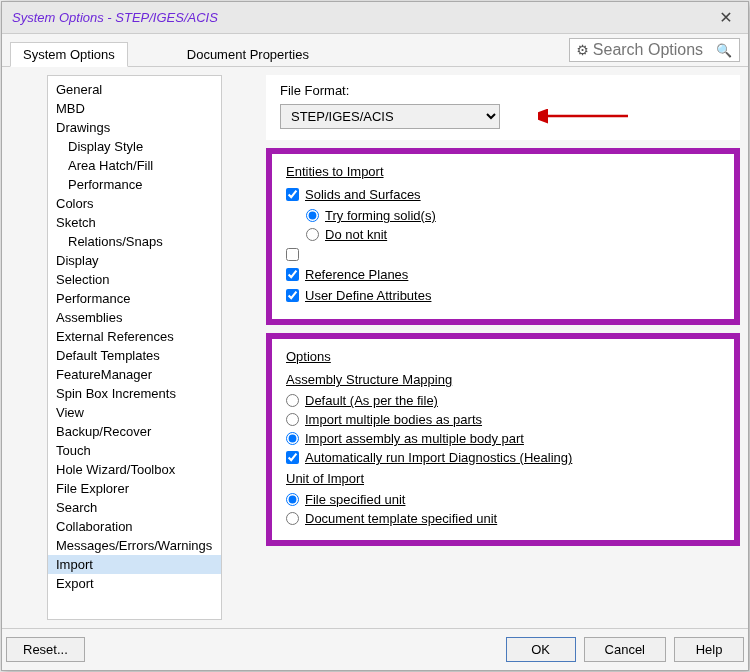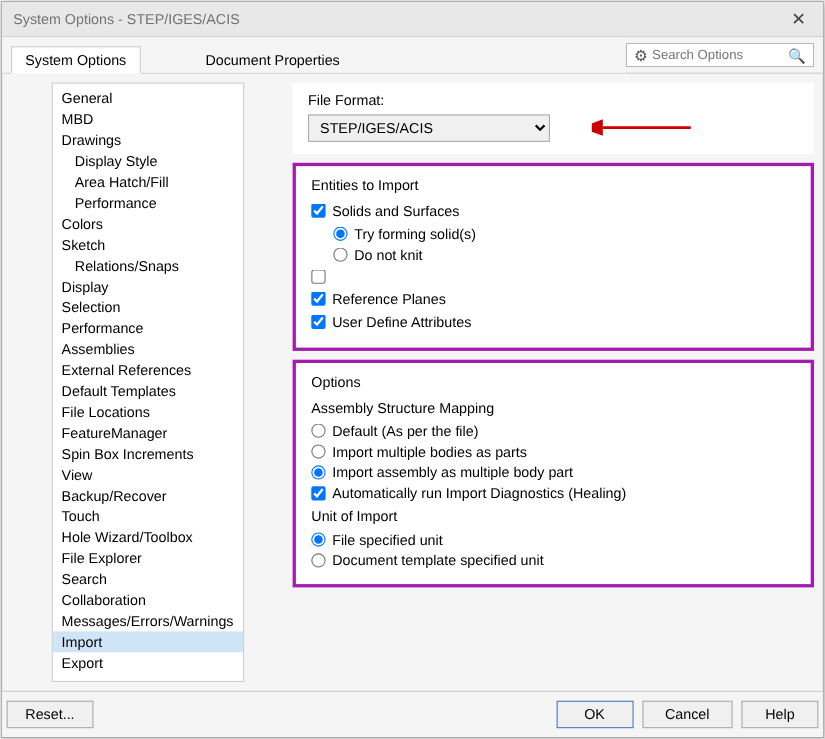--- a/index.html
+++ b/index.html
@@ -28,21 +28,22 @@
       border-bottom: 1px solid #ccc;
       padding: 6px 10px;
       display: flex;
       align-items: center;
       justify-content: space-between;
       height: 32px;
     }
     .title-bar-text {
       font-size: 13px;
       font-weight: normal;
-      color: #737373;
+      color: #6d28d9;
+      font-style: italic;
     }
     .title-bar-close {
       background: none;
       border: none;
       font-size: 16px;
       cursor: pointer;
       color: #444;
       width: 24px;
       height: 24px;
       display: flex;
@@ -111,23 +112,24 @@
     .sidebar-item.indent1 { padding-left: 20px; }
     .main-panel {
       flex: 1;
       display: flex;
       flex-direction: column;
       gap: 8px;
       overflow-y: auto;
       padding-left: 36px;
     }
     .section-box {
-      border: 3px solid #a21caf;
+      border: 6px solid #a21caf;
       background: #fff;
       padding: 10px 14px;
+      text-decoration: underline;
     }
     .section-title {
       font-size: 13px;
       font-weight: normal;
       color: #000;
       margin-bottom: 8px;
     }
     .file-format-label {
       font-size: 13px;
       margin-bottom: 4px;
@@ -211,21 +213,21 @@
     <button class="title-bar-close">✕</button>
   </div>
 
   <div style="display:flex; align-items:center; justify-content:space-between; background:#f5f5f5; border-bottom:1px solid #ccc; padding-right:8px;">
     <div class="tabs-bar" style="border-bottom:none; flex:1;">
       <button class="tab active">System Options</button>
       <button class="tab">Document Properties</button>
     </div>
     <div class="search-area">
       <span style="font-size:14px; color:#555;">⚙</span>
-      <input type="text" style="border: none; outline: none; font-size: 12px; width: 120px; background: transparent;" placeholder="Search Options">
+      <input type="text" style="border: none; outline: none; font-size: 16px; width: 120px; background: transparent;" placeholder="Search Options">
       <span style="font-size:13px; color:#555;">🔍</span>
     </div>
   </div>
 
   <div class="content-area">
 
     <div class="sidebar">
       <div class="sidebar-item">General</div>
       <div class="sidebar-item">MBD</div>
       <div class="sidebar-item">Drawings</div>
@@ -234,21 +236,20 @@
       <div class="sidebar-item indent1">Performance</div>
       <div class="sidebar-item">Colors</div>
       <div class="sidebar-item">Sketch</div>
       <div class="sidebar-item indent1">Relations/Snaps</div>
       <div class="sidebar-item">Display</div>
       <div class="sidebar-item">Selection</div>
       <div class="sidebar-item">Performance</div>
       <div class="sidebar-item">Assemblies</div>
       <div class="sidebar-item">External References</div>
       <div class="sidebar-item">Default Templates</div>
-      <div class="sidebar-item">File Locations</div>
       <div class="sidebar-item">FeatureManager</div>
       <div class="sidebar-item">Spin Box Increments</div>
       <div class="sidebar-item">View</div>
       <div class="sidebar-item">Backup/Recover</div>
       <div class="sidebar-item">Touch</div>
       <div class="sidebar-item">Hole Wizard/Toolbox</div>
       <div class="sidebar-item">File Explorer</div>
       <div class="sidebar-item">Search</div>
       <div class="sidebar-item">Collaboration</div>
       <div class="sidebar-item">Messages/Errors/Warnings</div>

